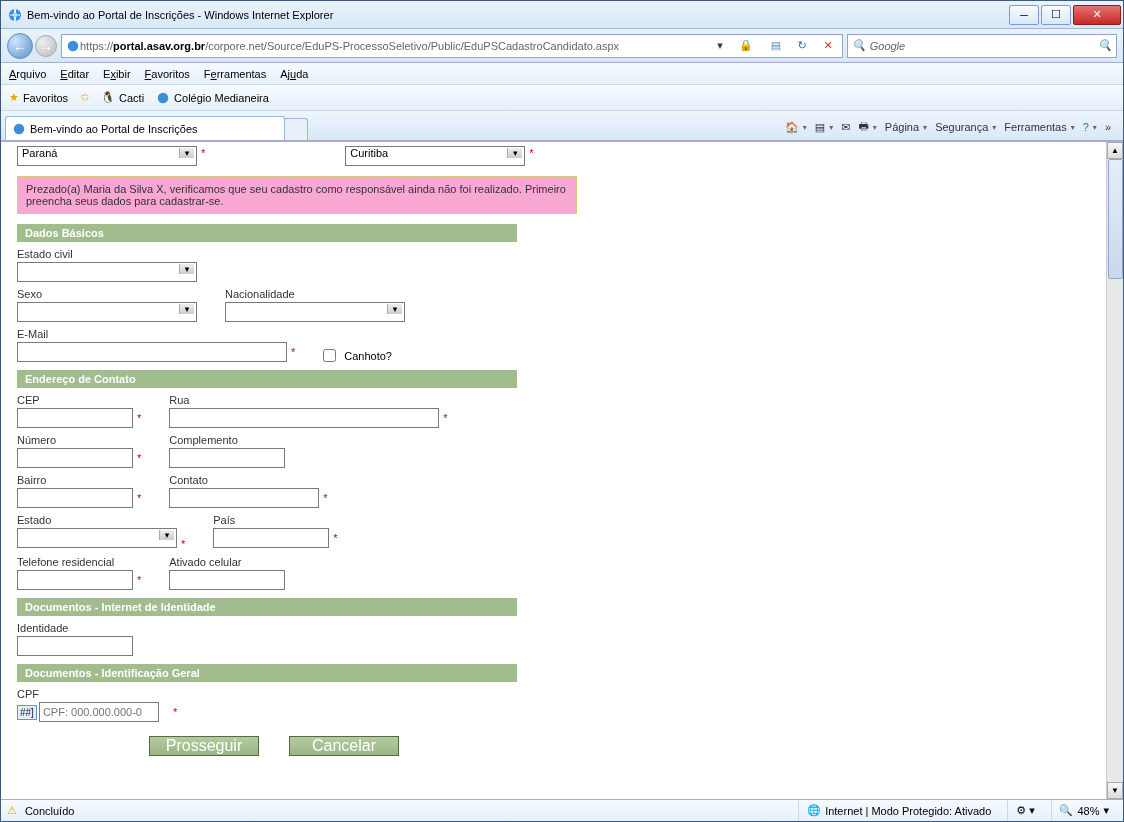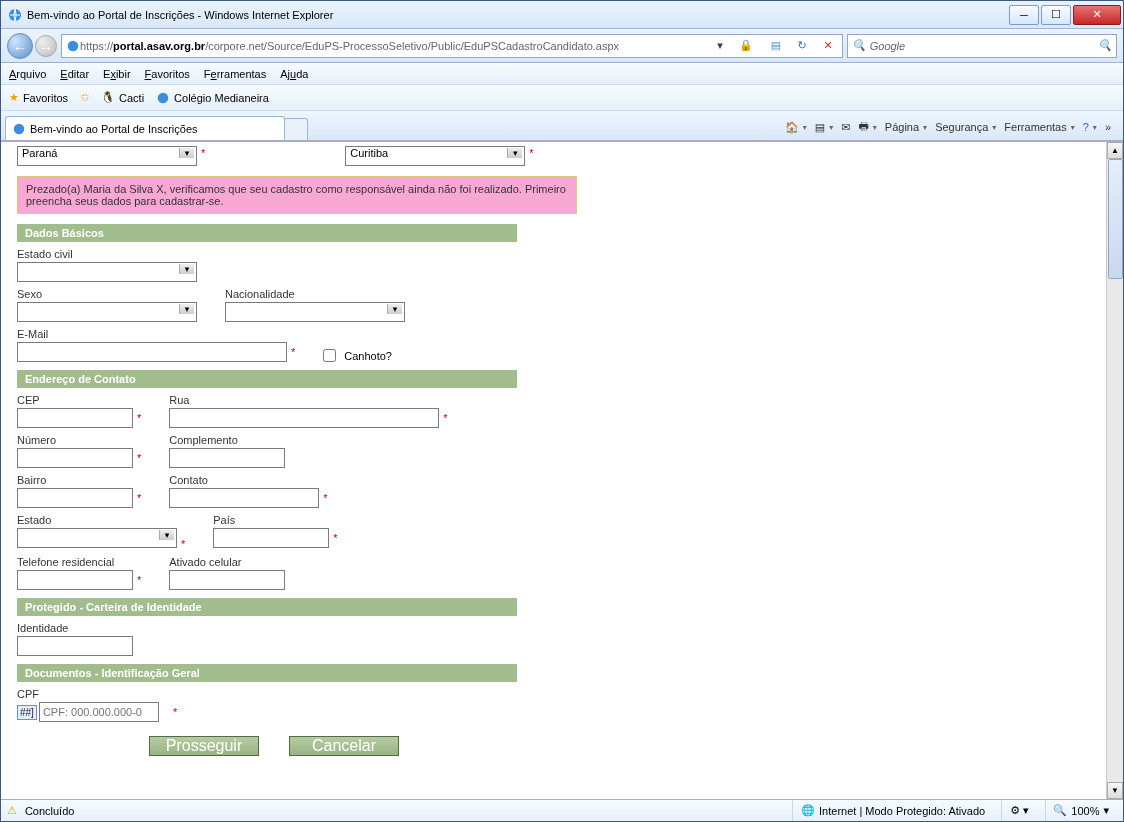--- a/index.html
+++ b/index.html
@@ -246,21 +246,21 @@
         <div class="fld">
             <label>Telefone residencial</label>
             <div><input class="inp w110" style=""><span class="req">*</span></div>
           </div>
         <div class="fld">
             <label>Ativado celular</label>
             <input class="inp w110" style="">
           </div>
       </div>
 
-      <div class="section">Protegido - Carteira de Identidade</div>
+      <div class="section">Documentos - Internet de Identidade</div>
       <div class="fields">
         <div class="fld">
             <label>Identidade</label>
             <input class="inp w110" style="">
           </div>
       </div>
 
       <div class="section">Documentos - Identificação Geral</div>
       <div class="fields">
         <div class="fld">
@@ -287,15 +287,15 @@
 
   <div class="statusbar">
     <span style="color:#e6a700">⚠</span>
     <span>Concluído</span>
     <div class="fill"></div>
     <div class="seg">
         <span style="color:#2b8a3e">🌐</span>
         <span>Internet | Modo Protegido: Ativado</span>
       </div>
     <div class="seg">⚙ ▾</div>
-    <div class="seg">🔍 <span>100%</span> ▾</div>
+    <div class="seg">🔍 <span>48%</span> ▾</div>
   </div>
 </div>
 
 </body></html>

